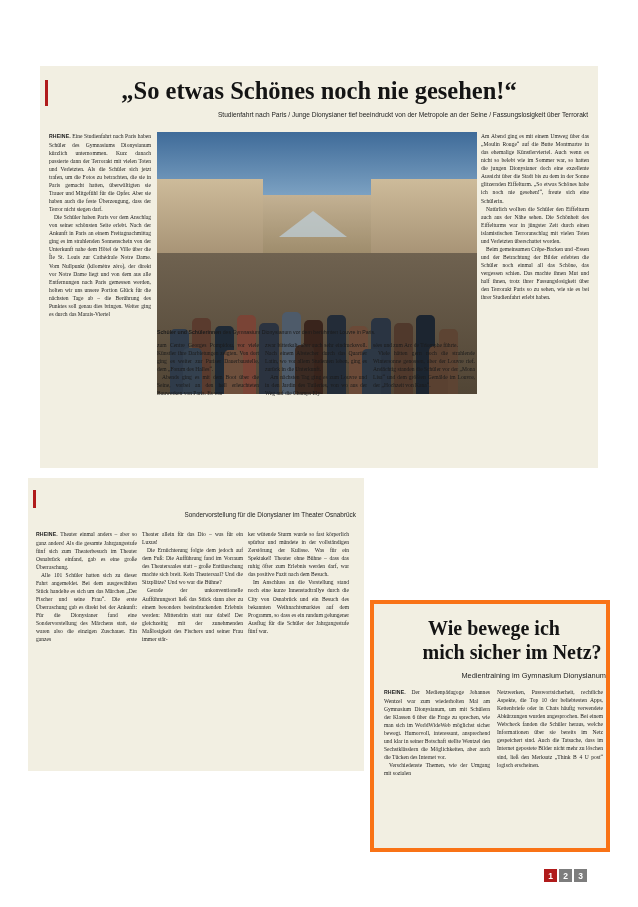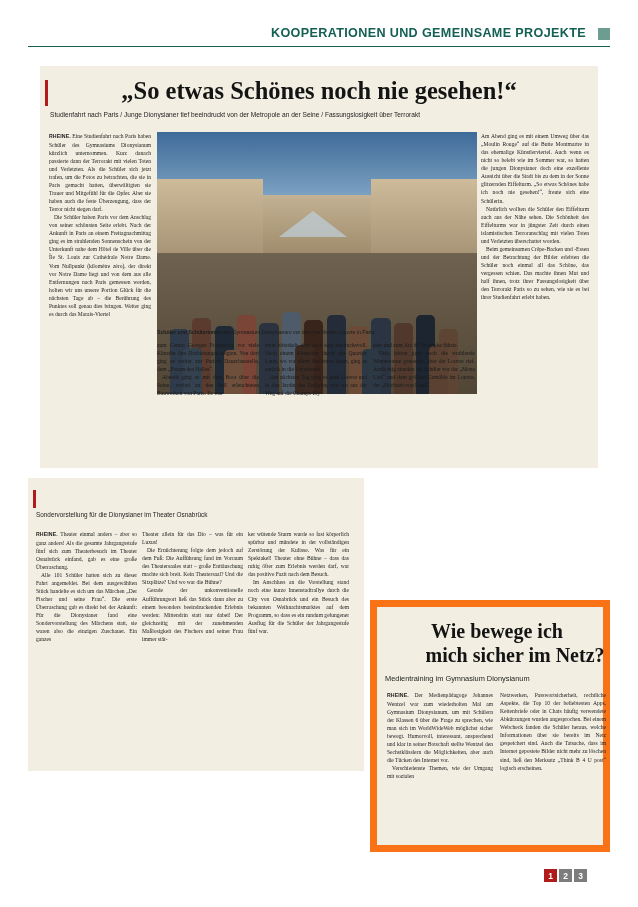--- a/index.html
+++ b/index.html
@@ -61,32 +61,32 @@
     background: #146055;
   }
 
   
   .box {
     position: absolute;
     background: #f2efe2;
     box-sizing: border-box;
   }
   .box-border {
-    border: 7px solid #f97316;
+    border: 4px solid #f97316;
   }
 
   .headline {
     text-align: center;
     font-family: "Liberation Serif", serif;
     font-weight: bold;
     color: #141414;
     line-height: 1.04;
   }
   .subhead {
-    text-align: left;
+    text-align: right;
     font-family: "Liberation Sans", sans-serif;
     font-weight: normal;
     color: #1c1c1c;
   }
 
   .redbar {
     position: absolute;
     width: 2.5px;
     background: #b01b1b;
   }
@@ -203,25 +203,20 @@
   }
   .chip.active {
     background: #b01b1b;
   }
 </style>
 </head>
 <body>
 
 <div class="page">
 
-  <div class="runhead">
-    <div class="runhead-title">KOOPERATIONEN UND GEMEINSAME PROJEKTE</div>
-    <div class="runhead-square"></div>
-    <div class="runhead-rule"></div>
-  </div>
 
   <div class="box" style="left:40px; top:66px; width:558px; height:402px;">
 
     <div class="redbar" style="left:5px; top:14px; height:26px;"></div>
 
     <div class="headline" style="position:absolute; left:10px; top:12px; width:538px; font-size:24.5px;">„So etwas Schönes noch nie gesehen!“</div>
 
     <div class="subhead" style="position:absolute; left:10px; top:45px; width:538px; font-size:6.6px;">Studienfahrt nach Paris / Junge Dionysianer tief beeindruckt von der Metropole an der Seine / Fassungslosigkeit über Terrorakt</div>
 
     <div class="photo" style="left:117px; top:66px; width:320px; height:262px;">

